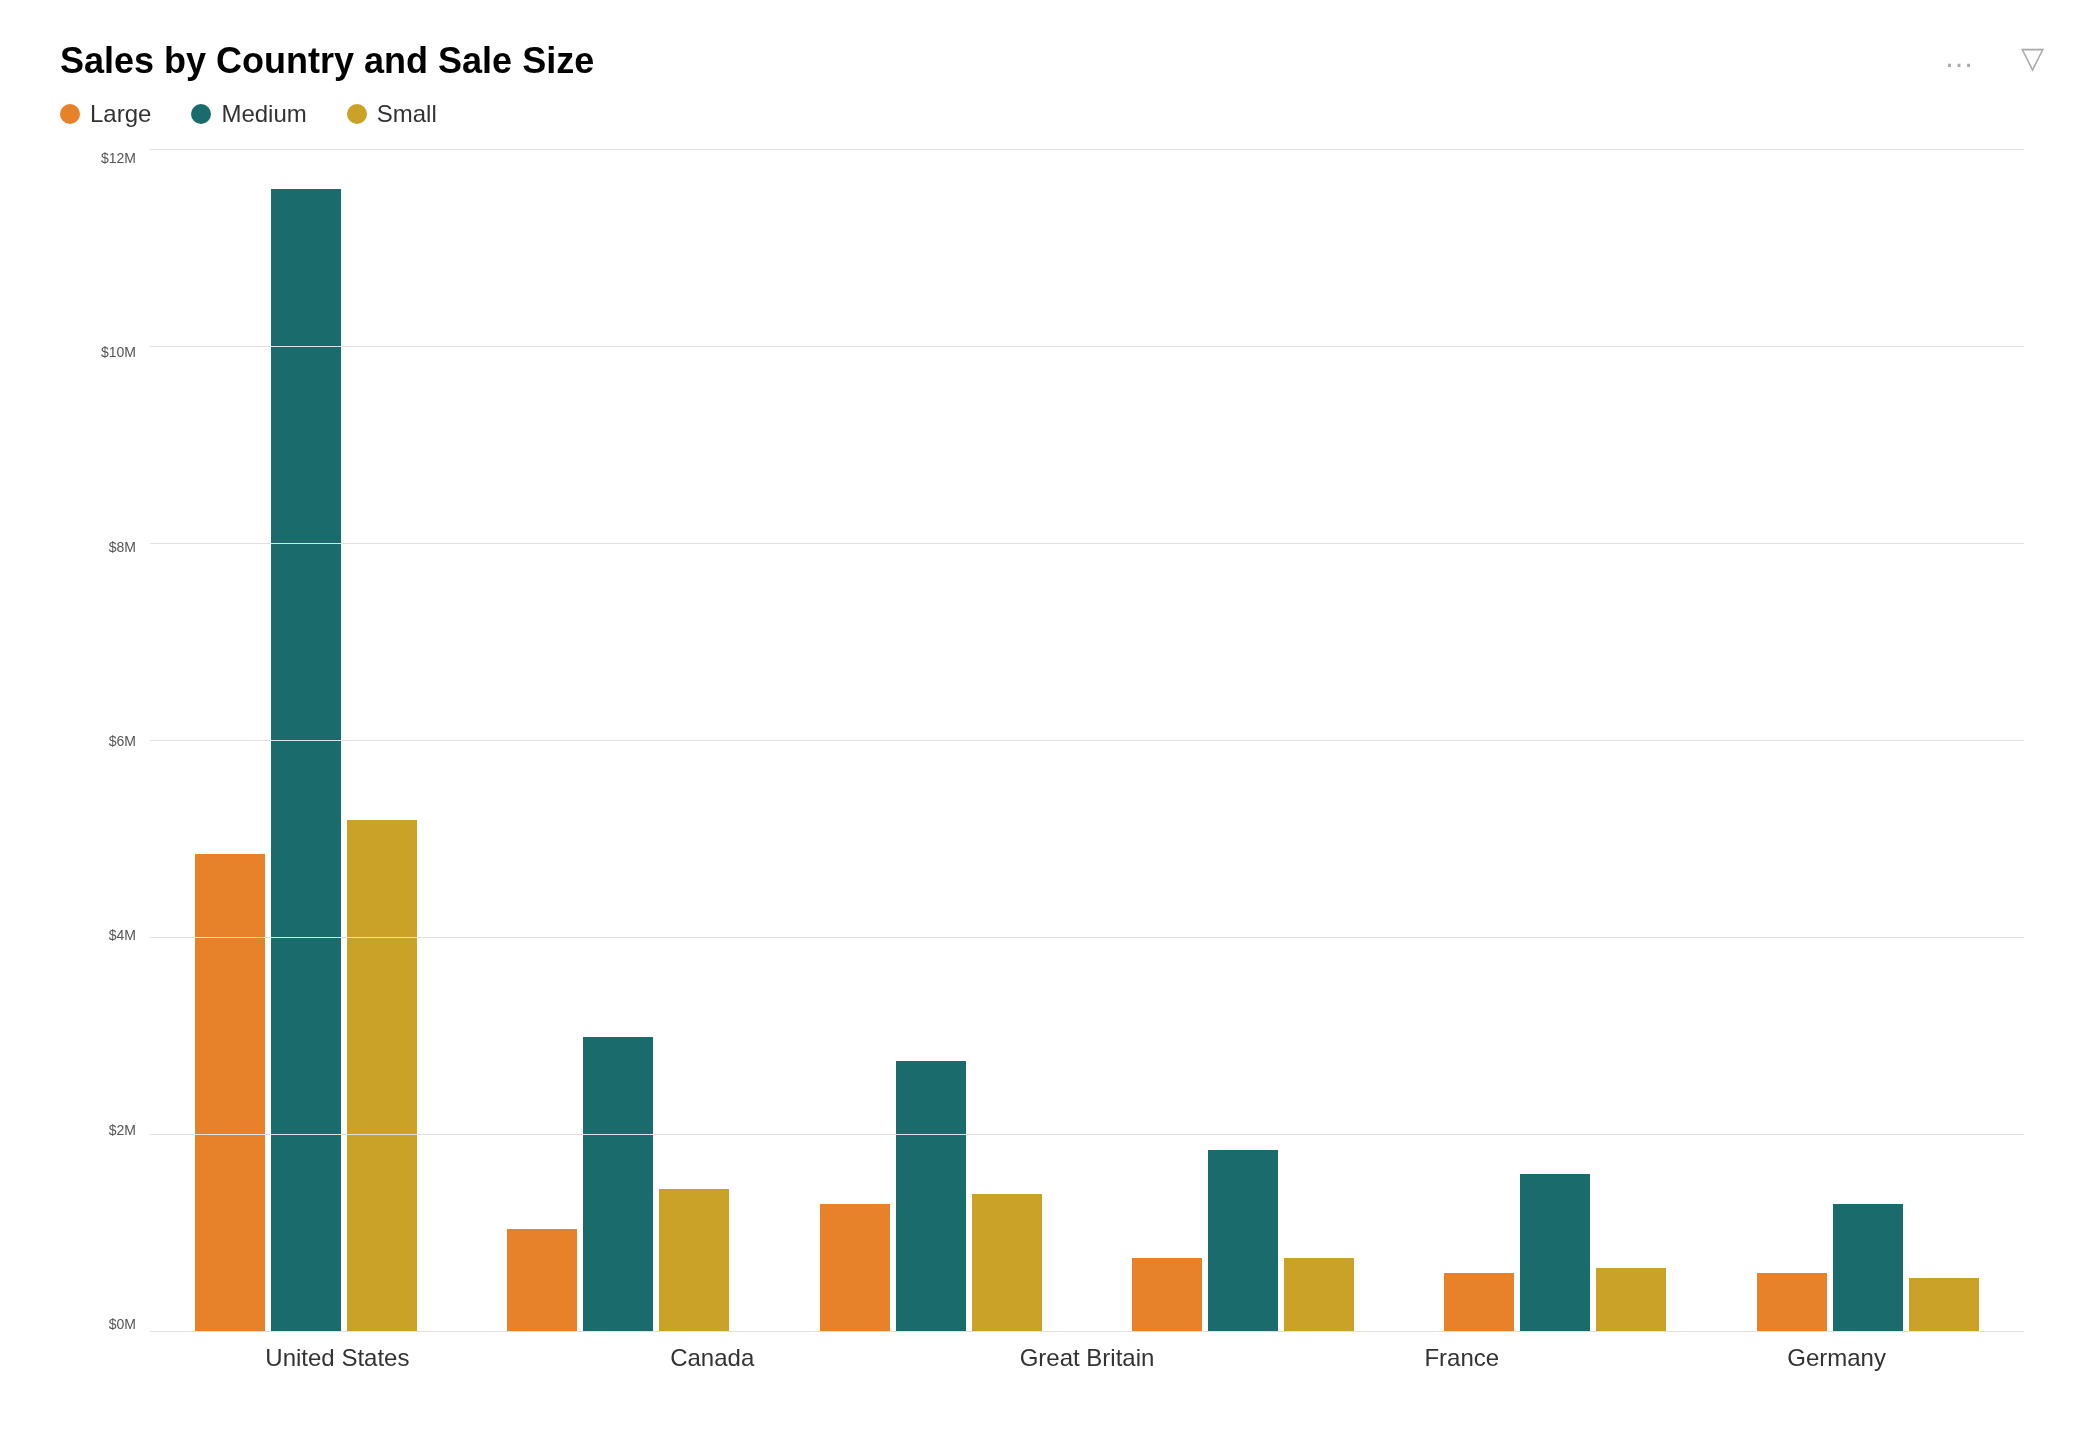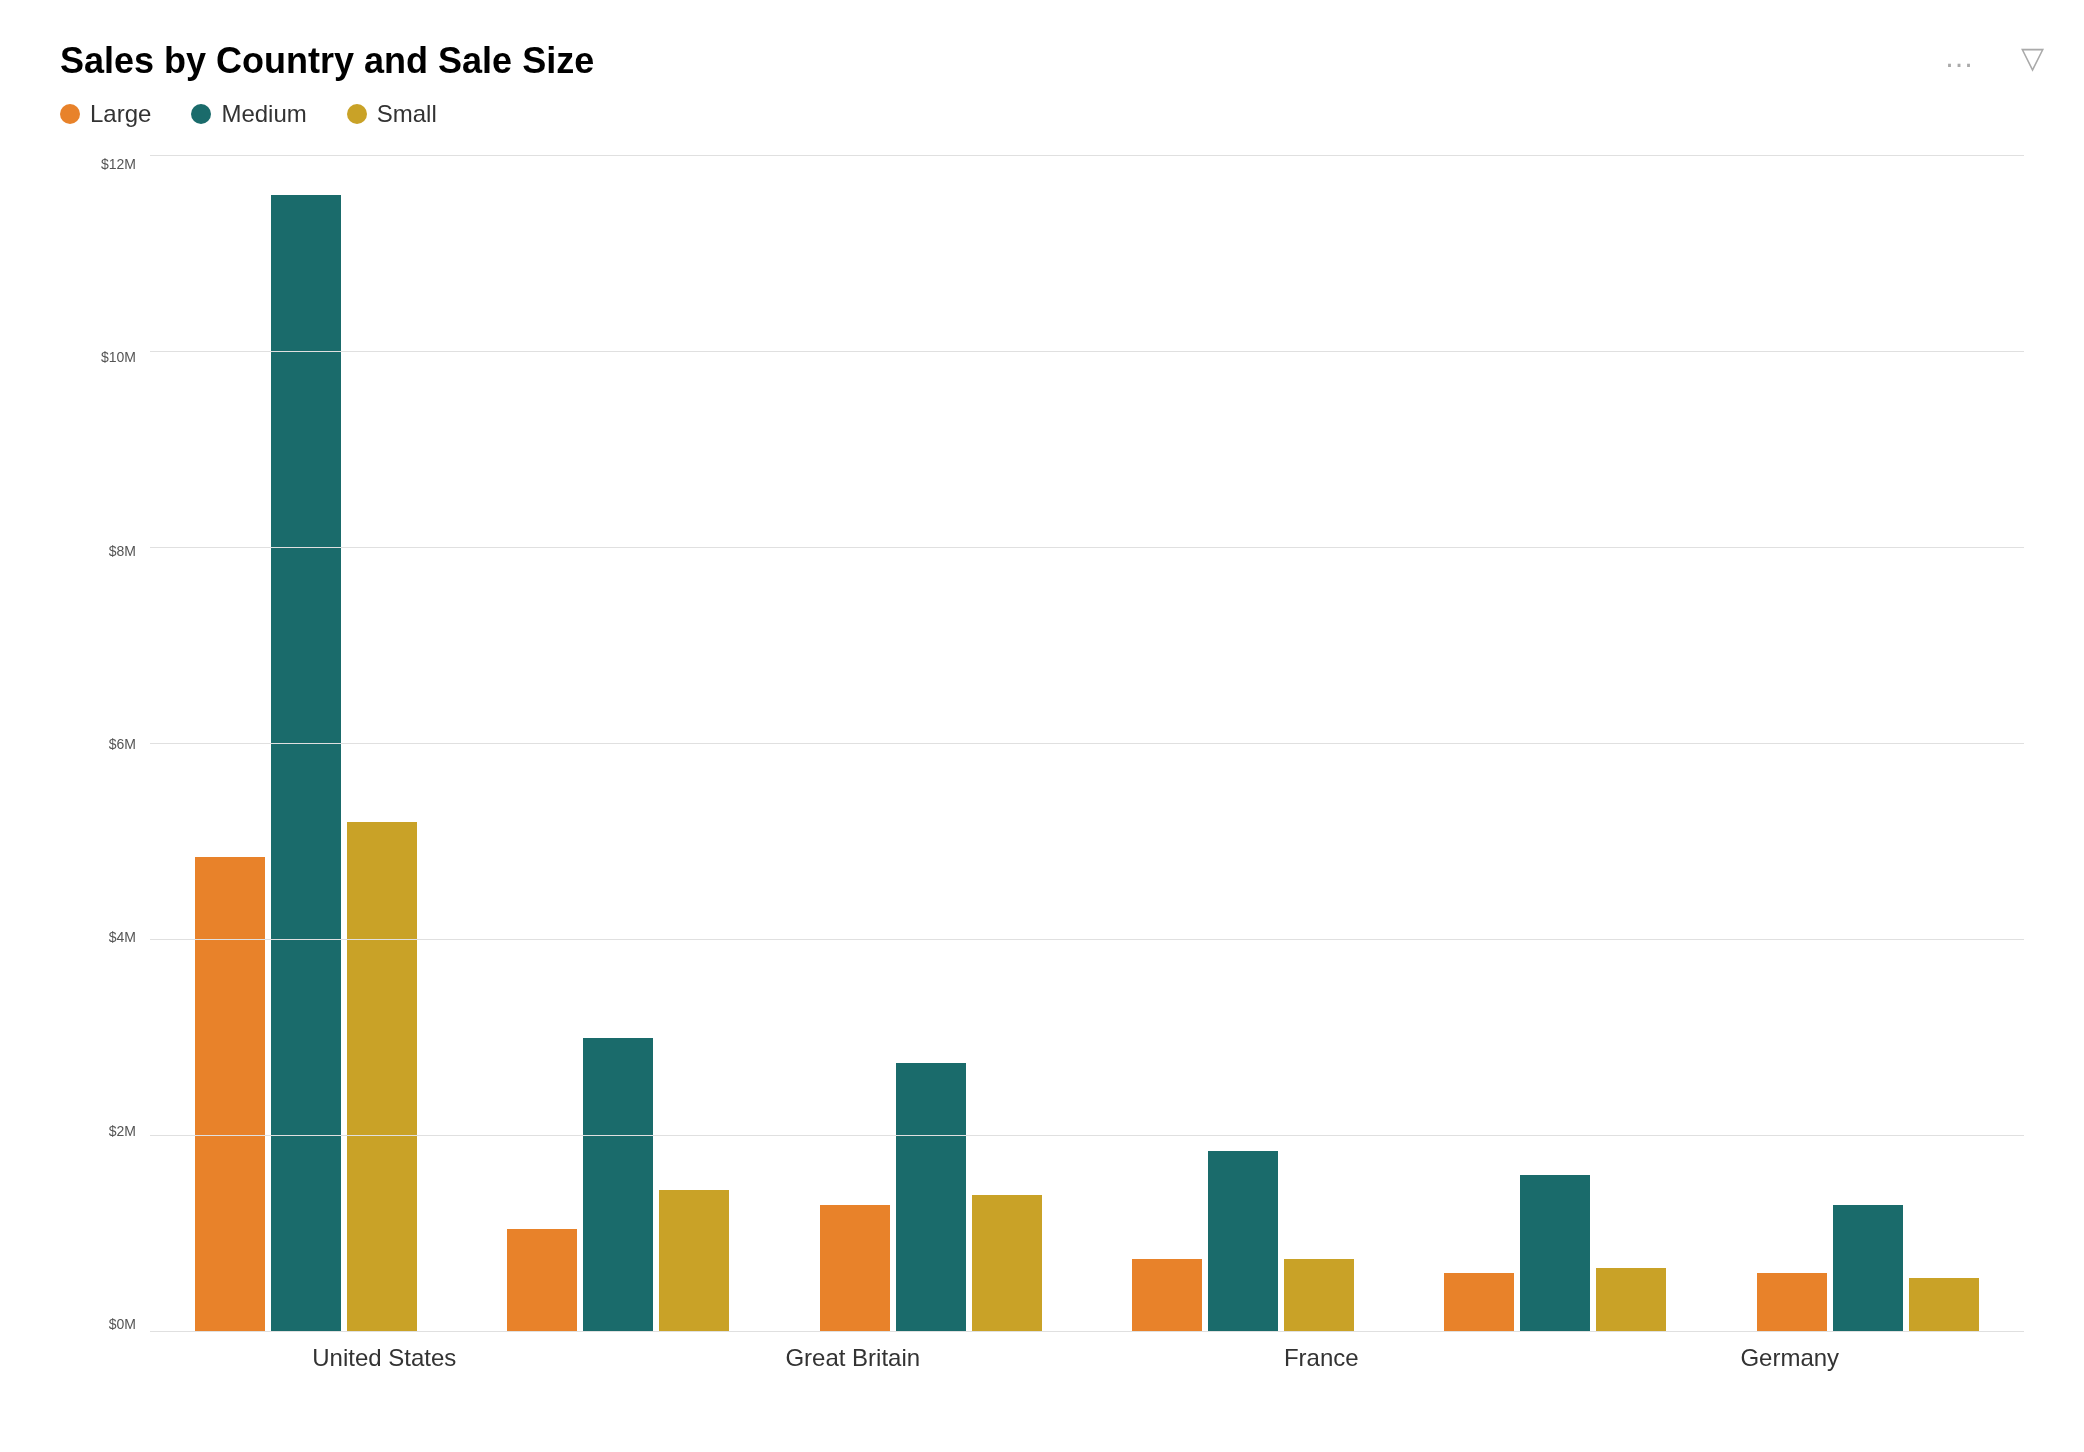--- a/index.html
+++ b/index.html
@@ -23,21 +23,21 @@
     .chart-title {
       font-size: 36px;
       font-weight: 700;
       color: #000000;
       margin-bottom: 18px;
     }
     .legend {
       display: flex;
       align-items: center;
       gap: 40px;
-      margin-bottom: 28px;
+      margin-bottom: 22px;
       font-size: 24px;
       color: #333;
     }
     .legend-item {
       display: flex;
       align-items: center;
       gap: 10px;
     }
     .legend-dot {
       width: 20px;
@@ -214,20 +214,21 @@
       <div class="gridline" style="bottom: 0%;"></div>
           <div class="gridline" style="bottom: 16.6667%;"></div>
           <div class="gridline" style="bottom: 33.3333%;"></div>
           <div class="gridline" style="bottom: 50%;"></div>
           <div class="gridline" style="bottom: 66.6667%;"></div>
           <div class="gridline" style="bottom: 83.3333%;"></div>
           <div class="gridline" style="bottom: 100%;"></div>
         </div>
       <div class="x-labels-row" id="x-labels-row">
           <div class="x-label">United States</div>
+          <div class="x-label">Canada</div>
           <div class="x-label">Great Britain</div>
           <div class="x-label">France</div>
           <div class="x-label">Germany</div>
         </div>
     </div>
   </div>
 </div>
 
 <div class="filter-icon">▽</div>
 <div class="ellipsis-icon">…</div>

